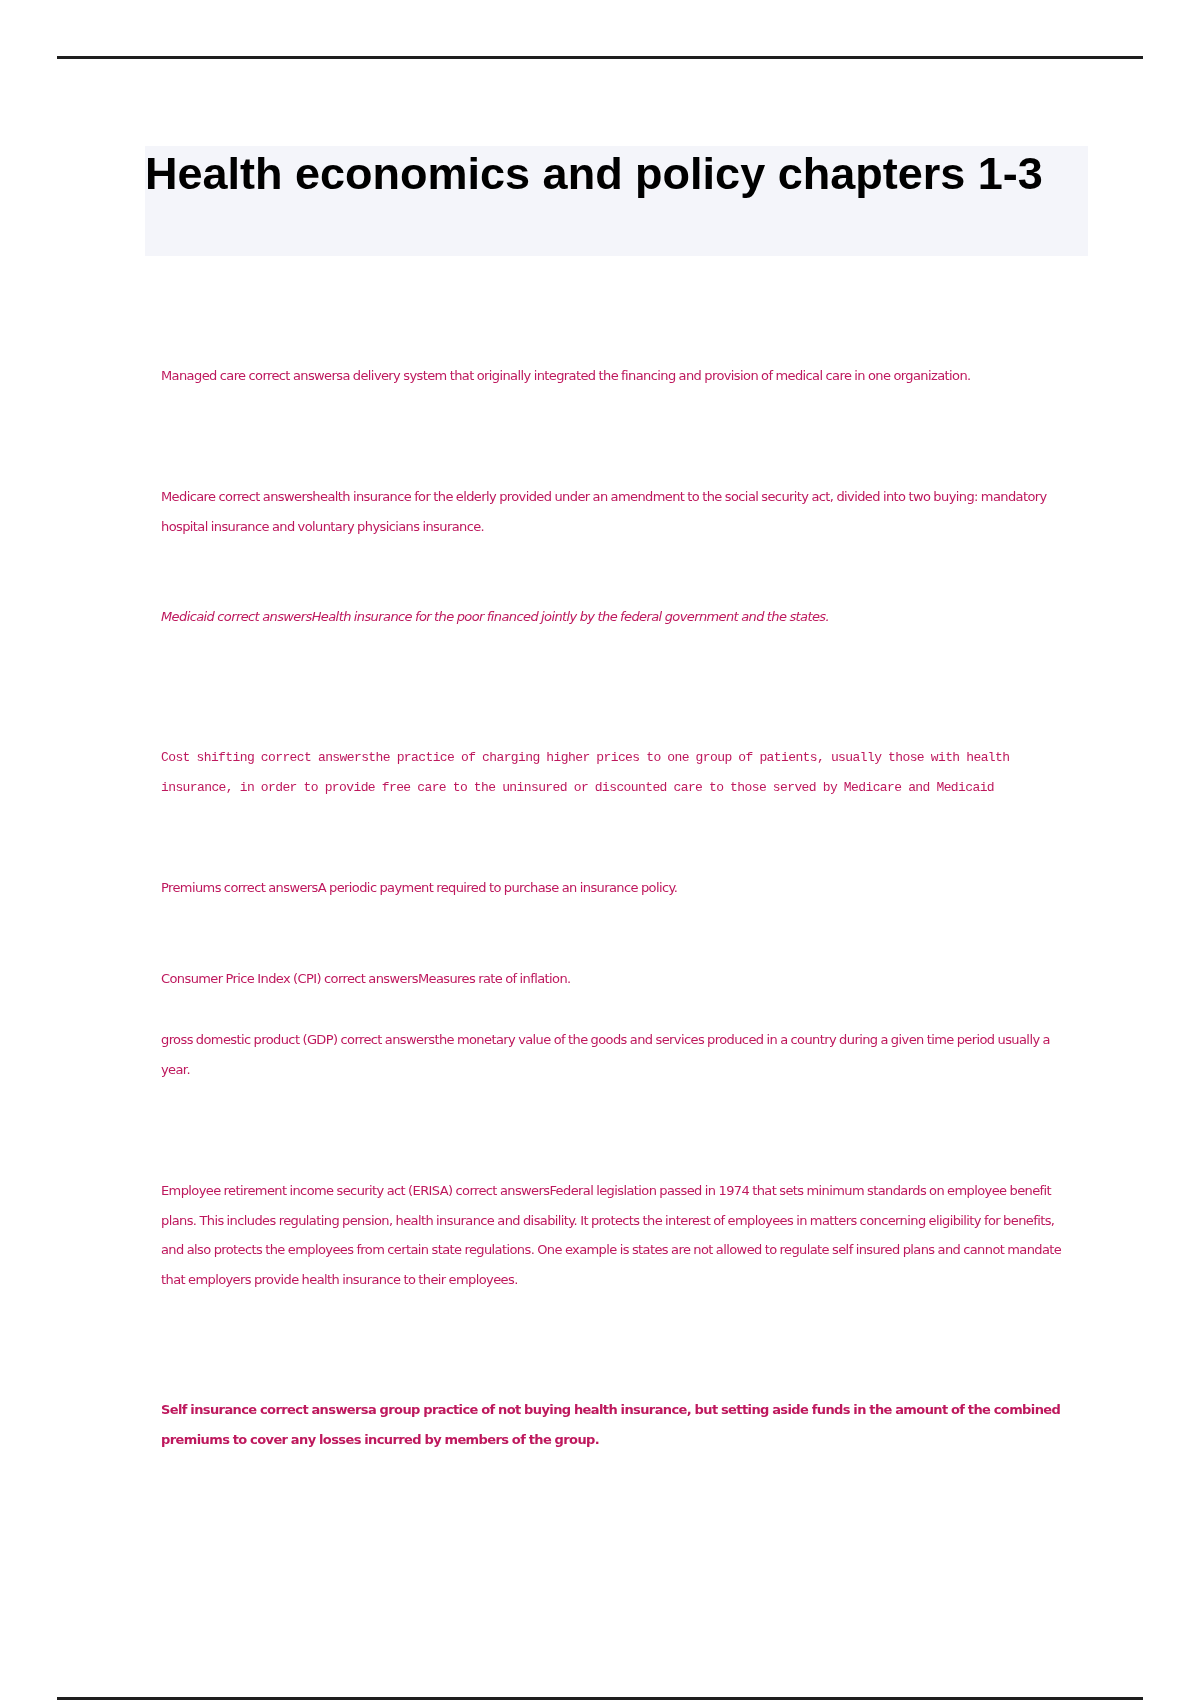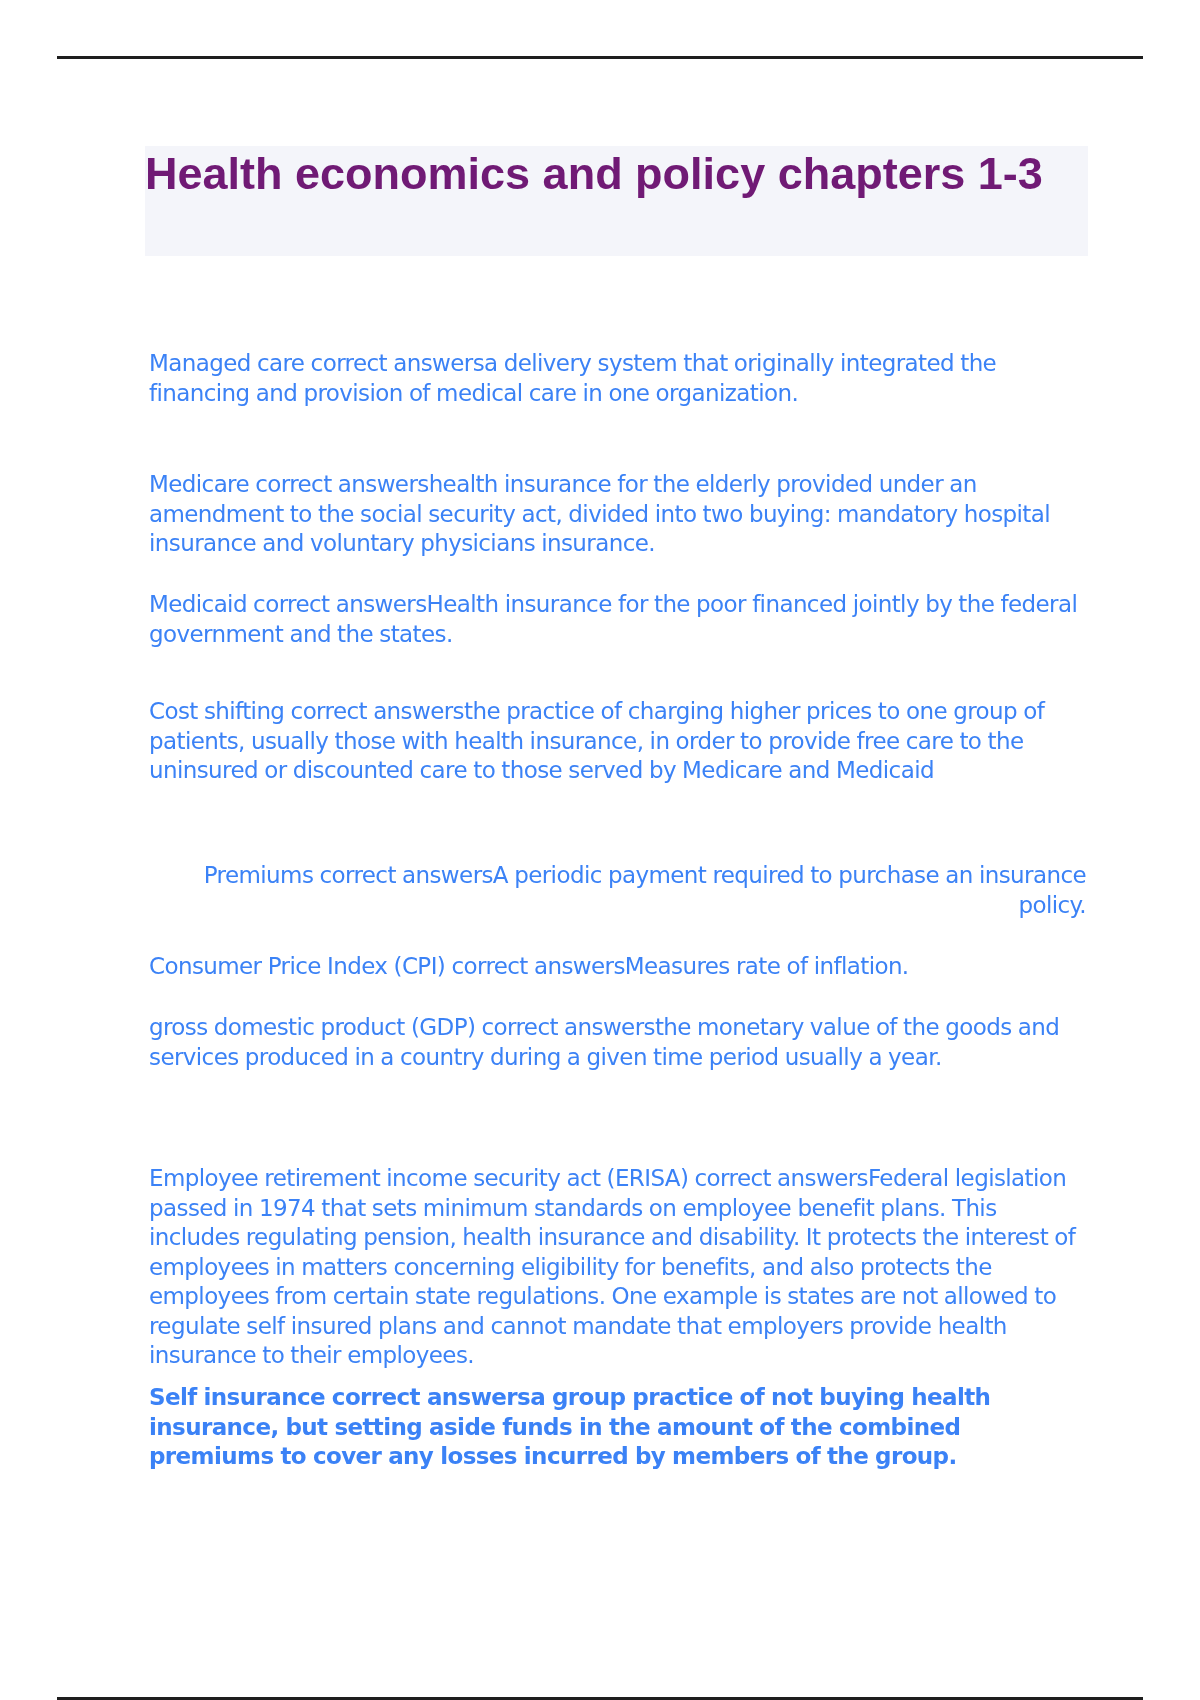--- a/index.html
+++ b/index.html
@@ -8,42 +8,42 @@
   .rule.top { top: 56px; }
   .rule.bottom { top: 1697px; }
   .title-box {
     position: absolute; left: 145px; top: 146px; width: 943px; height: 110px;
     background: #f4f5fa;
   }
   .title {
     position: absolute; left: 145px; top: 146px; width: 930px;
     margin: 0;
     font-family: "Liberation Sans", sans-serif; font-weight: bold;
-    font-size: 45px; line-height: 56px; color: #701a75;
+    font-size: 45px; line-height: 56px; color: #000000;
   }
   .entries { position: absolute; left: 145px; top: 345px; width: 945px; }
   .entry {
-    font-family: "DejaVu Sans", sans-serif; font-size: 23px; line-height: 29.5px;
-    color: #3b82f6; letter-spacing: -0.6px; word-spacing: -0.5px;
-    margin: 4px;
+    font-family: "DejaVu Sans", sans-serif; font-size: 13px; line-height: 29.5px;
+    color: #be185d; letter-spacing: -0.6px; word-spacing: -0.5px;
+    margin: 16px;
   }
 </style>
 </head>
 <body>
 
 <div class="rule top"></div>
 
 <div class="title-box"></div>
 <h1 class="title">Health economics and policy chapters 1-3</h1>
 
 <div class="entries">
   <p class="entry" style="position:absolute;top:0;">Managed care correct answersa delivery system that originally integrated the financing and provision of medical care in one organization.</p>
   <p class="entry" style="position:absolute;top:121px;">Medicare correct answershealth insurance for the elderly provided under an amendment to the social security act, divided into two buying: mandatory hospital insurance and voluntary physicians insurance.</p>
-  <p class="entry" style="position:absolute;top:241px;">Medicaid correct answersHealth insurance for the poor financed jointly by the federal government and the states.</p>
-  <p class="entry" style="position:absolute;top:348px;">Cost shifting correct answersthe practice of charging higher prices to one group of patients, usually those with health insurance, in order to provide free care to the uninsured or discounted care to those served by Medicare and Medicaid</p>
+  <p class="entry" style="position:absolute;top:241px;font-style:italic;">Medicaid correct answersHealth insurance for the poor financed jointly by the federal government and the states.</p>
+  <p class="entry" style="position:absolute;top:382px;font-family:Liberation Mono, monospace;">Cost shifting correct answersthe practice of charging higher prices to one group of patients, usually those with health insurance, in order to provide free care to the uninsured or discounted care to those served by Medicare and Medicaid</p>
   <p class="entry" style="position:absolute;top:512px;text-align:right;">Premiums correct answersA periodic payment required to purchase an insurance policy.</p>
   <p class="entry" style="position:absolute;top:603px;">Consumer Price Index (CPI) correct answersMeasures rate of inflation.</p>
   <p class="entry" style="position:absolute;top:664px;">gross domestic product (GDP) correct answersthe monetary value of the goods and services produced in a country during a given time period usually a year.</p>
   <p class="entry" style="position:absolute;top:815px;">Employee retirement income security act (ERISA) correct answersFederal legislation passed in 1974 that sets minimum standards on employee benefit plans. This includes regulating pension, health insurance and disability. It protects the interest of employees in matters concerning eligibility for benefits, and also protects the employees from certain state regulations. One example is states are not allowed to regulate self insured plans and cannot mandate that employers provide health insurance to their employees.</p>
   <p class="entry" style="position:absolute;top:1034px;font-weight:bold;">Self insurance correct answersa group practice of not buying health insurance, but setting aside funds in the amount of the combined premiums to cover any losses incurred by members of the group.</p>
 </div>
 
 <div class="rule bottom"></div>
 
 </body></html>

